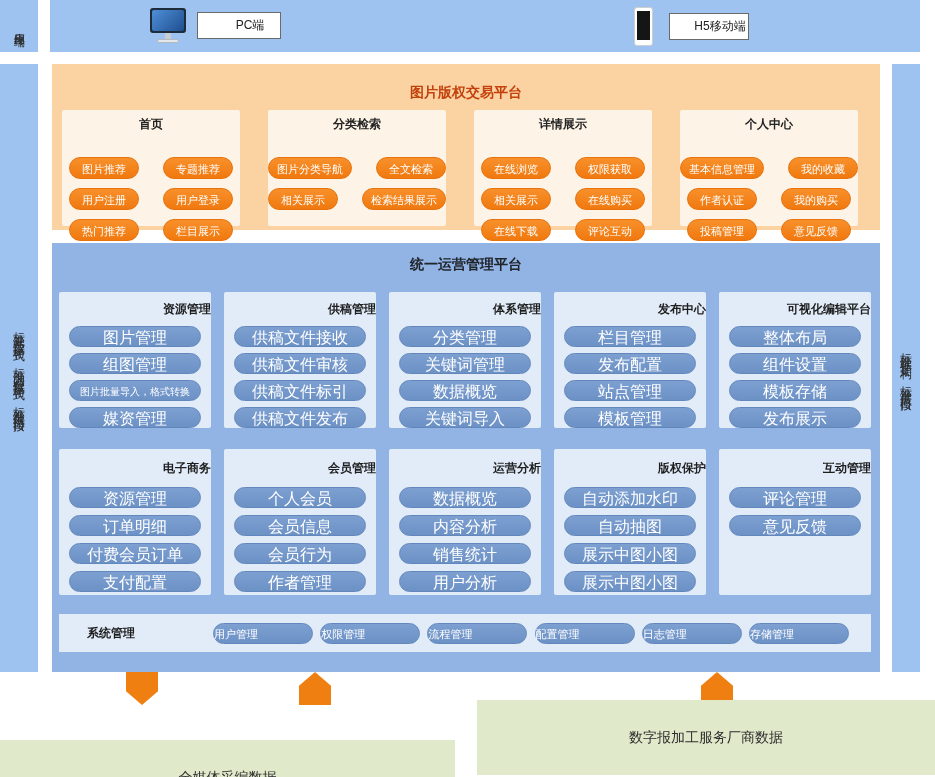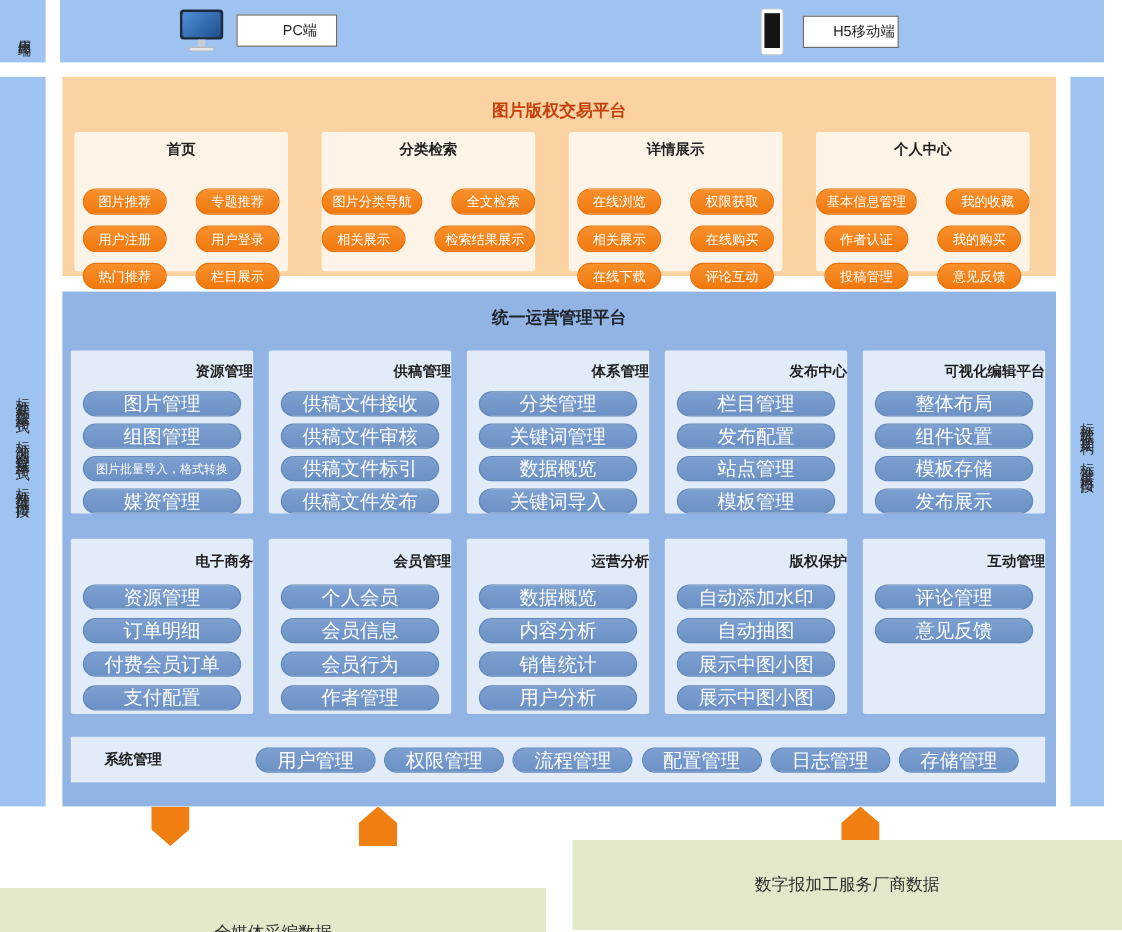--- a/index.html
+++ b/index.html
@@ -47,23 +47,23 @@
            color:#fff; font-size:16px; white-space:nowrap; cursor:pointer; }
   .row1 { top:49px; } .row1 .bcard { height:136px; }
   .row2 { top:206px; } .row2 .bcard { height:146px; padding-top:11px; }
   .row2 .bcard-title { margin-bottom:10px; }
   .row2 .bpill { margin-bottom:7px; }
 
   .sysbar { position:absolute; left:7px; top:371px; width:812px; height:38px; background:#e2ecf9;
             display:flex; align-items:center; padding:0 22px 0 28px;gap:44px; }
   .sysbar-title { font-size:12px; font-weight:bold; color:#1e1e1e; margin-right:34px; }
   .syspills { flex:1; display:flex; justify-content:space-between; }
-  .syspill { width:100px; height:21px; line-height:21px; text-align:center;
+  .syspill { width:100px; height:21px; line-height:21px; 
              background:linear-gradient(#7da0d1,#6c91c5); border:1px solid #6287bc; border-radius:11px;
-             color:#fff; font-size:16px; cursor:pointer; }
+             color:#fff; font-size:11px; cursor:pointer; }
 
   
   .arrow { position:absolute; width:32px; height:33px; background:#ef7f10; }
   .arrow.down { clip-path:polygon(0 0,100% 0,100% 58%,50% 100%,0 58%); }
   .arrow.up   { clip-path:polygon(50% 0,100% 42%,100% 100%,0 100%,0 42%); }
 
   
   .green-box { position:absolute; top:700px; height:75px; background:#e0e9ca;
                display:flex; align-items:center; justify-content:center; font-size:14px; color:#2e2e2e; }
 </style>

